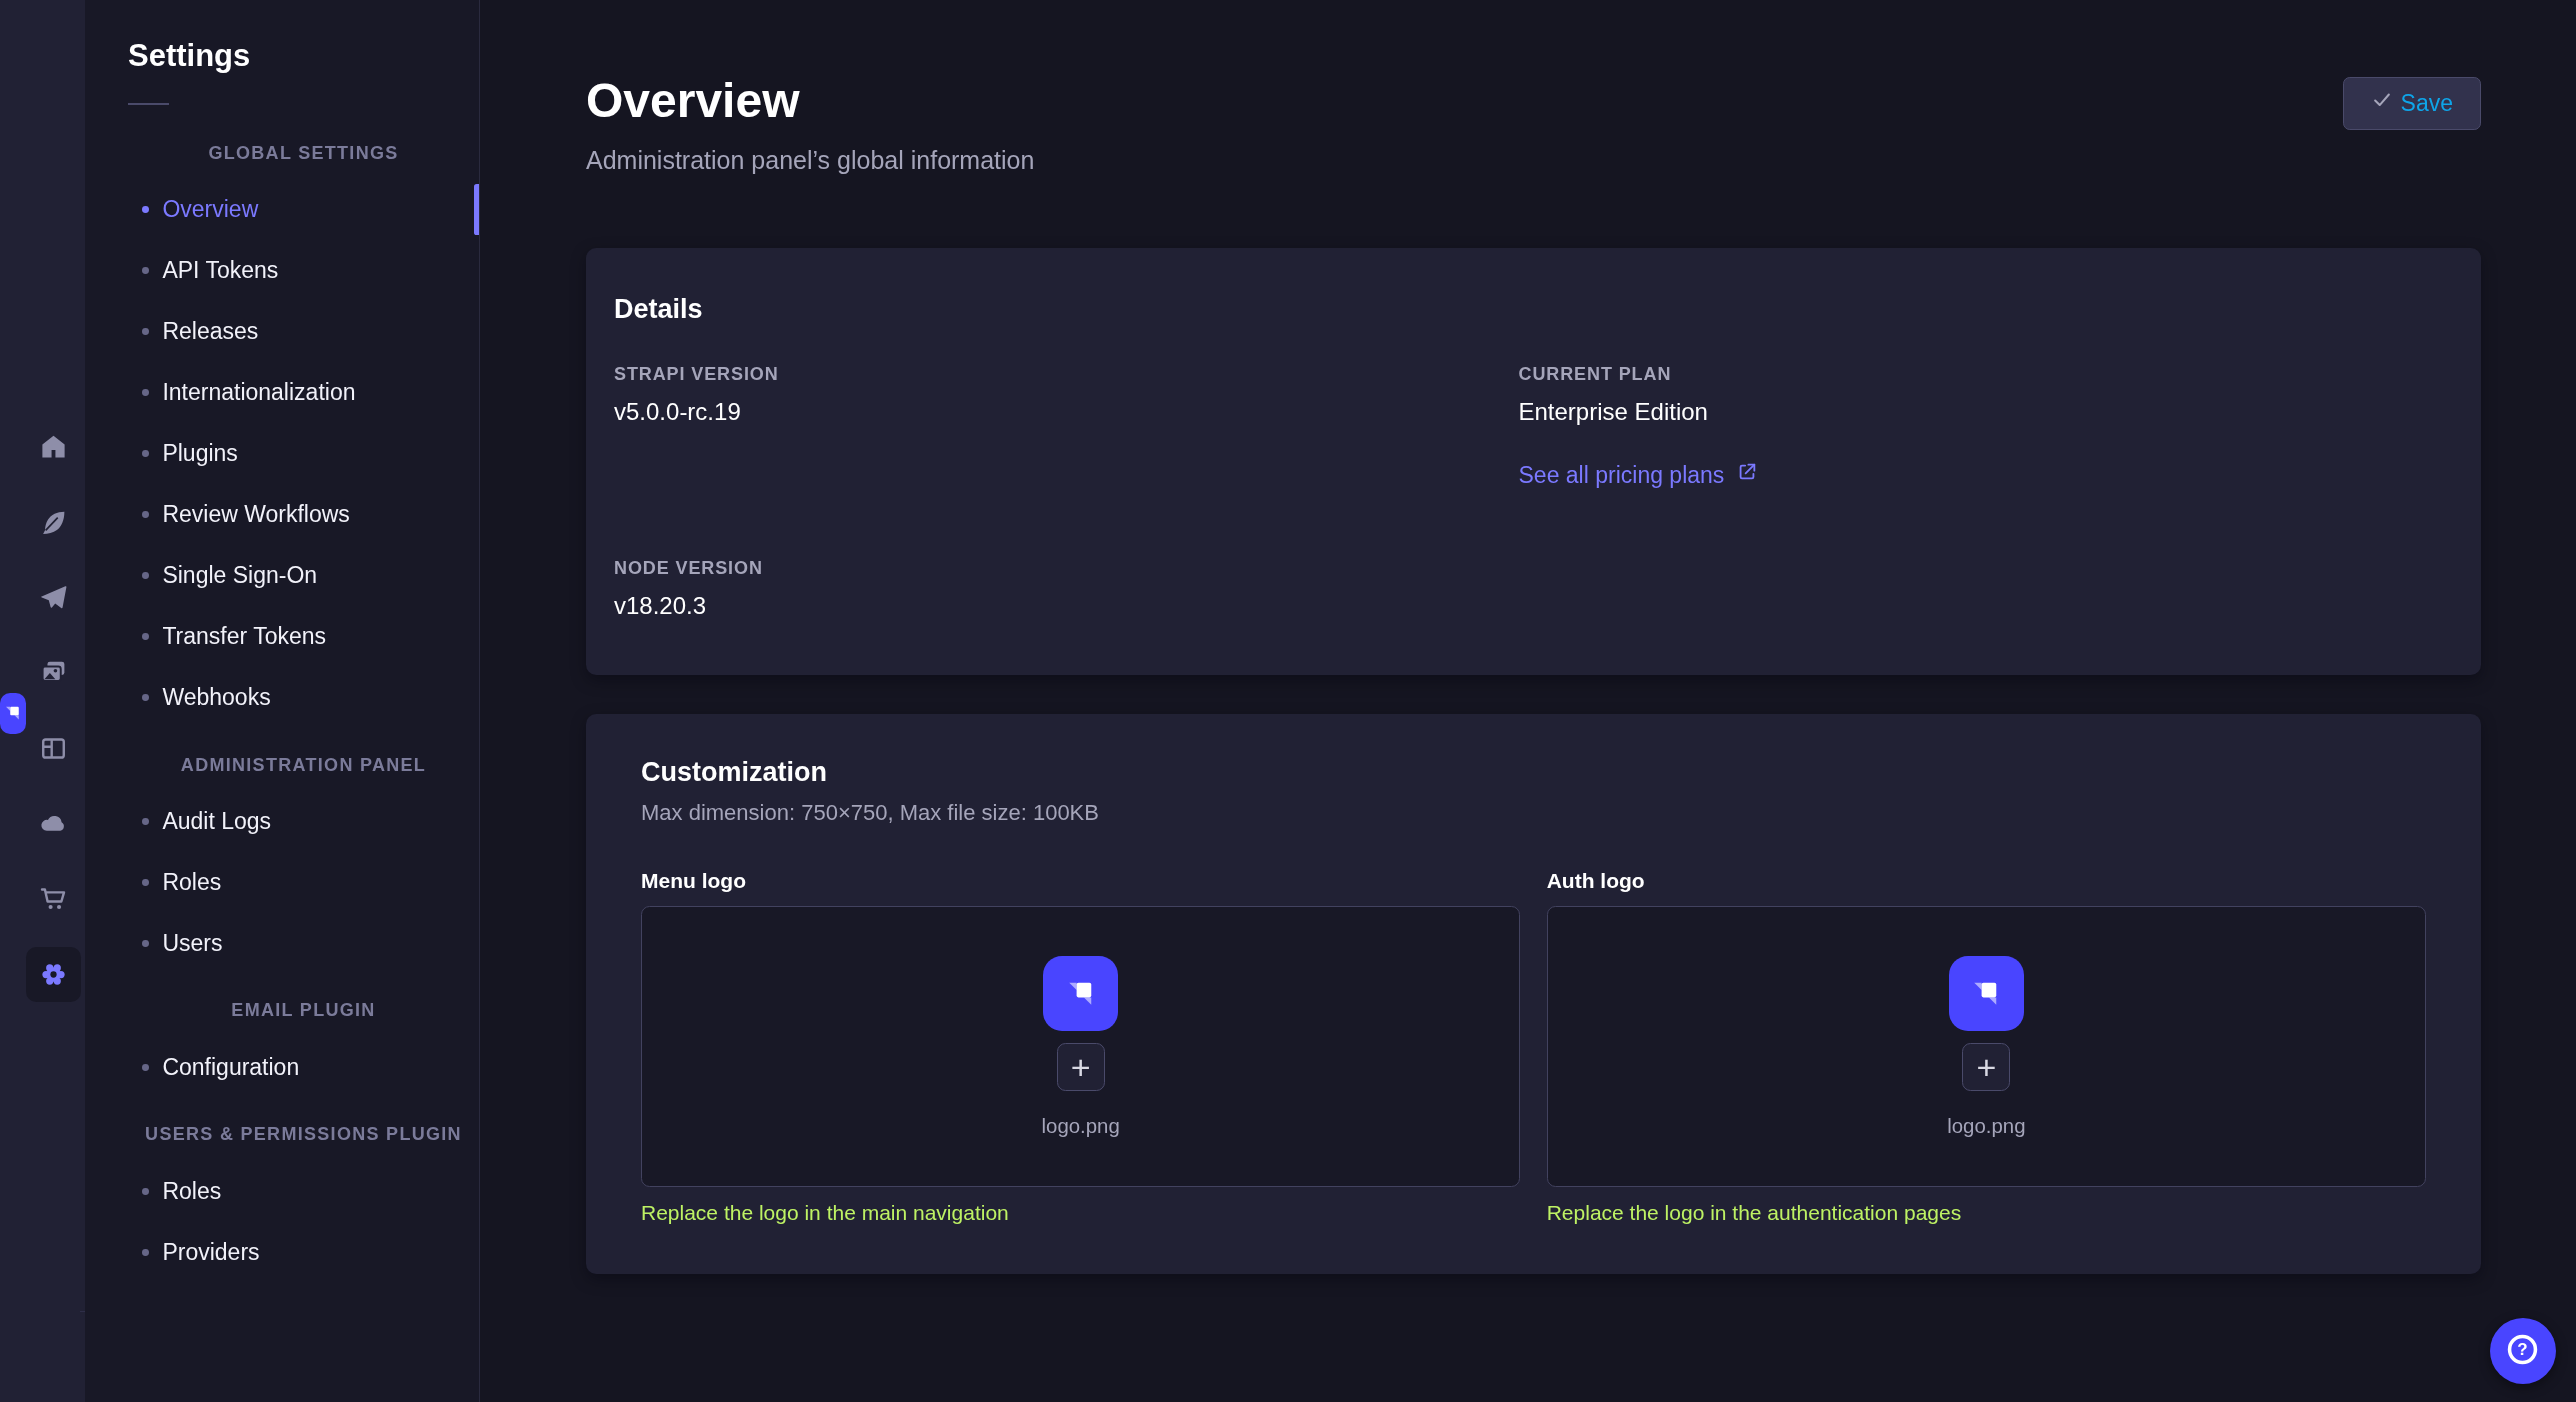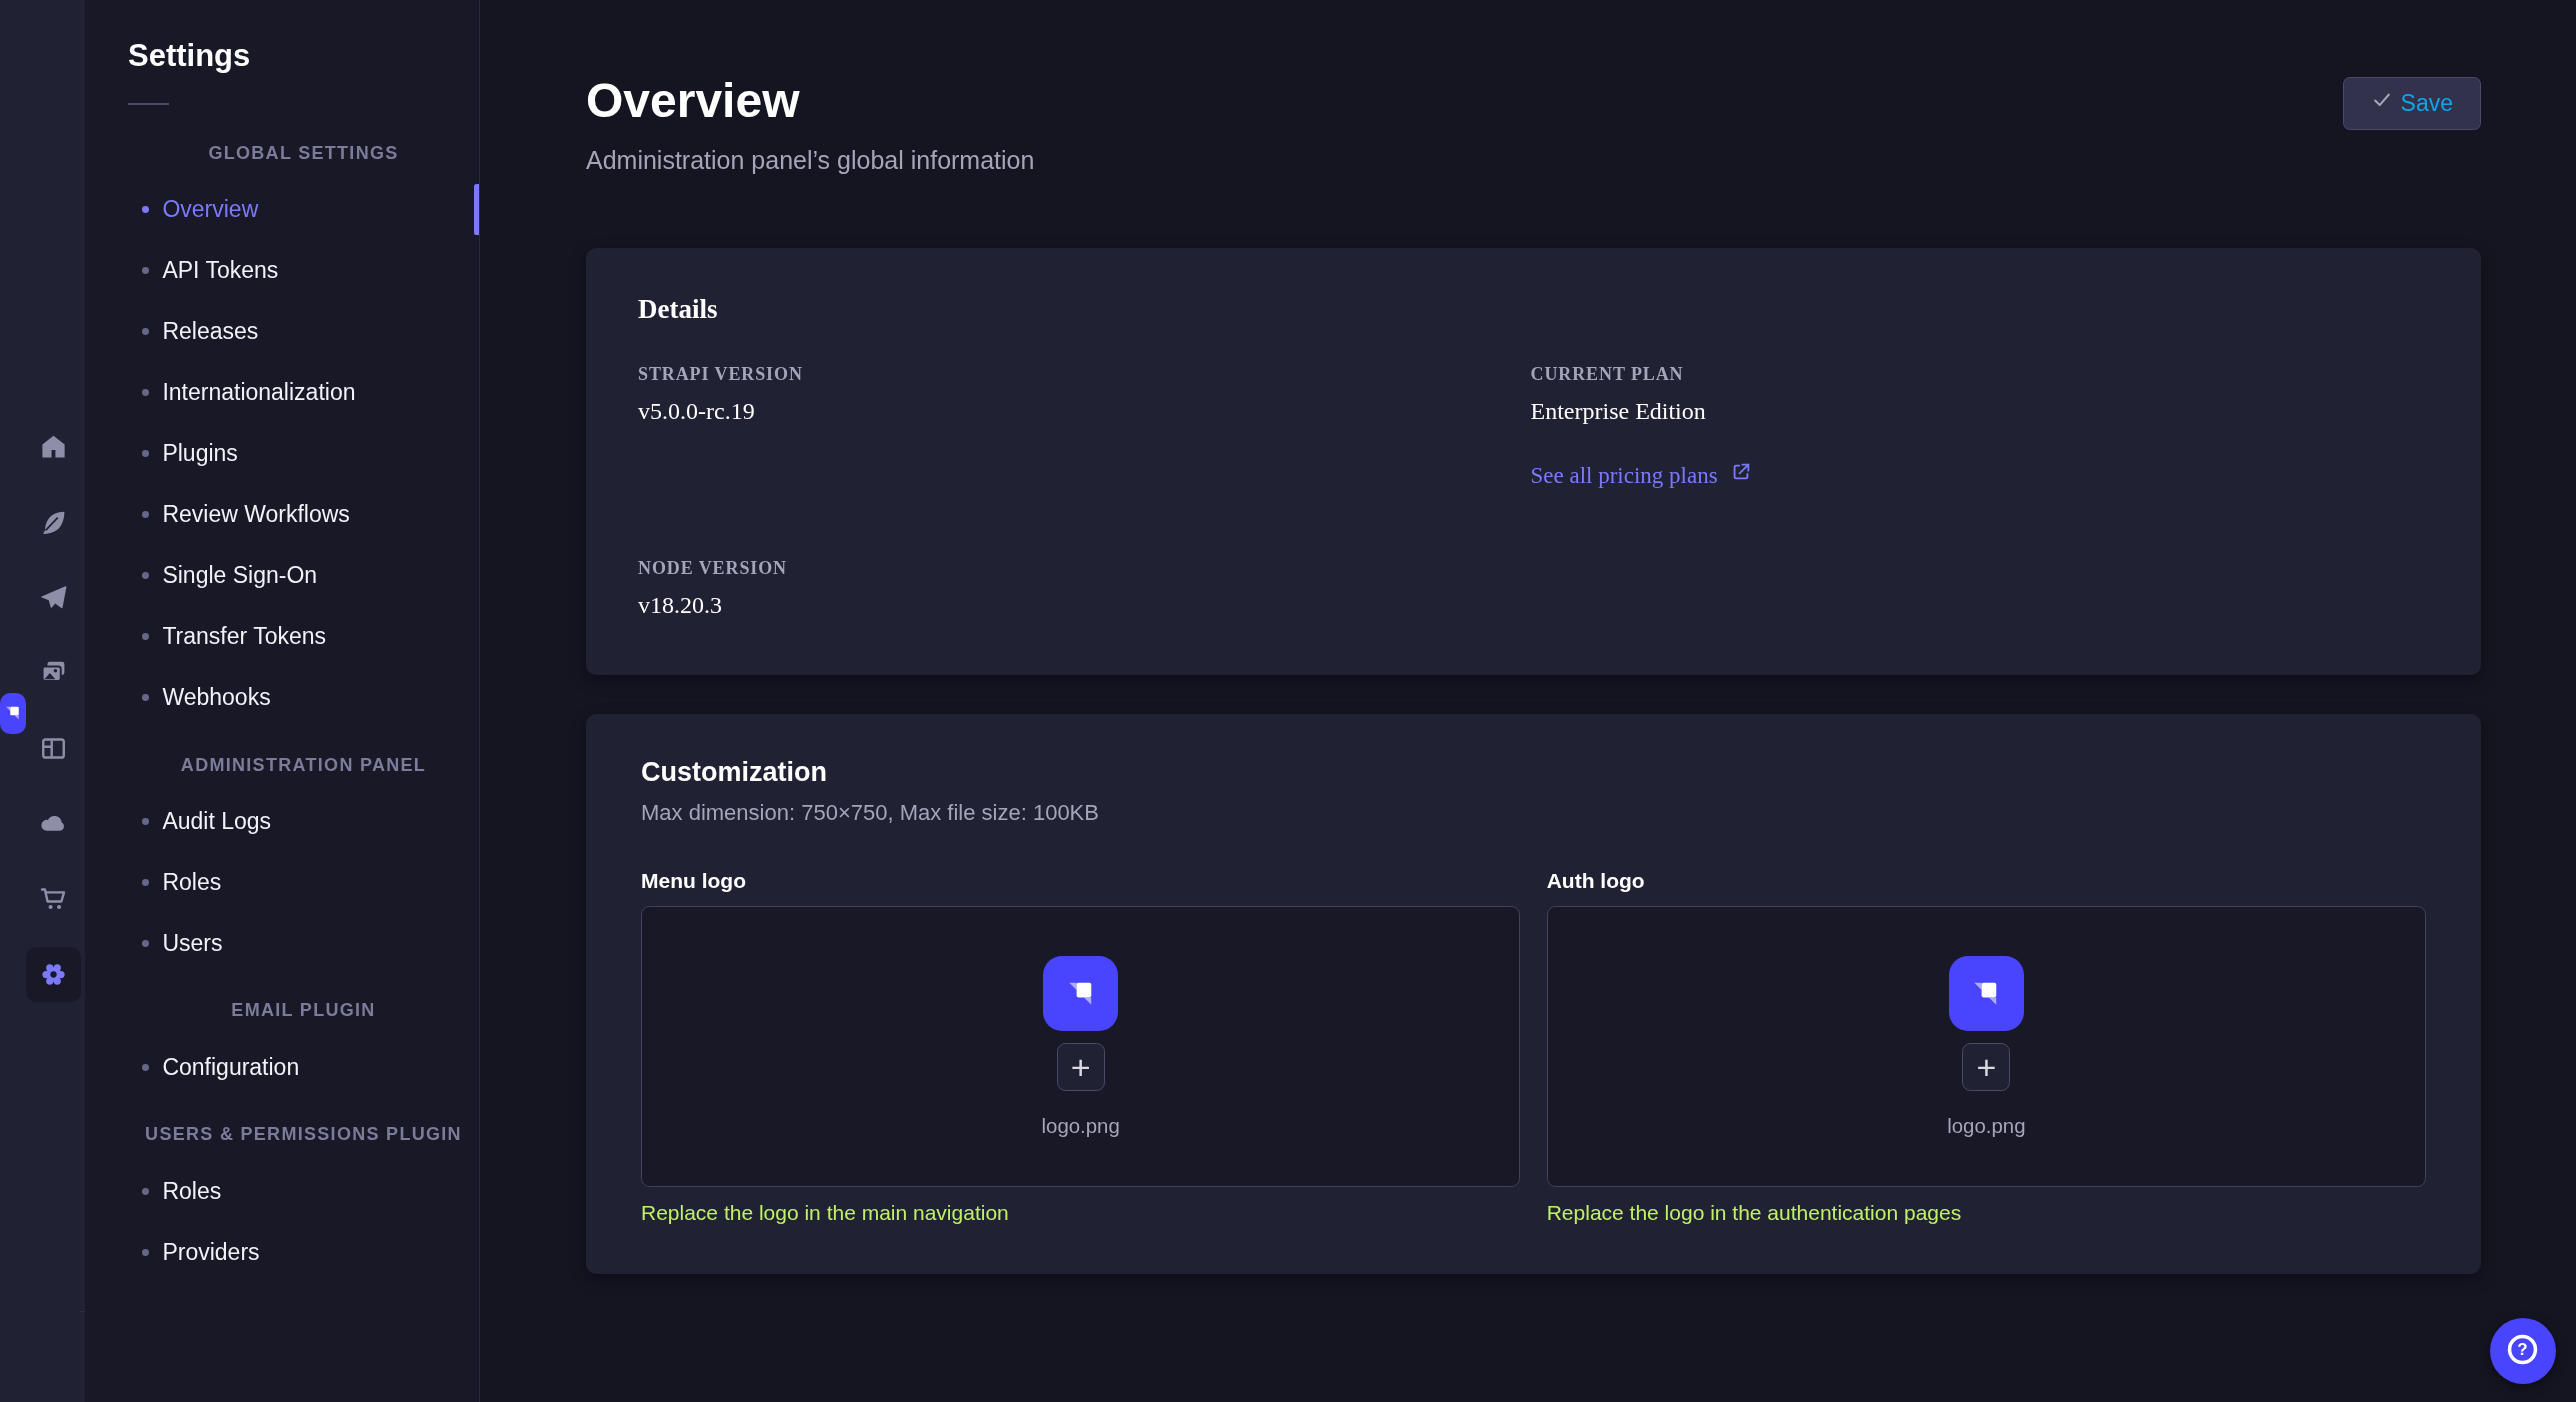--- a/index.html
+++ b/index.html
@@ -80,21 +80,21 @@
     font-size:23px; color:#0ea5e9; font-family:inherit; cursor:pointer;
   }
 
   .cards { margin:73px 95px 0 94px; }
   .card {
     background:#212134; border-radius:10.2px;
     box-shadow:0 5.1px 15.3px rgba(4,4,12,.35);
   }
   .card-title { font-size:27px; font-weight:bold; line-height:34px; }
 
-  .card-details { padding:44px 58px 55px 52px;font-family:Liberation Serif, serif; }
+  .card-details { padding:44px 58px 55px 28px; }
   .details-grid { display:grid; grid-template-columns:1fr 1fr; row-gap:68px; margin-top:37px; }
   .field-label {
     font-size:18px; font-weight:bold; letter-spacing:0.9px; color:#a5a5ba; line-height:22px;
   }
   .field-value { font-size:24px; color:#ffffff; margin-top:12px; line-height:29px; }
   .pricing-link {
     display:inline-flex; align-items:flex-end; gap:12px;
     margin-top:35px; color:#7b79ff; font-size:23px; text-decoration:none; cursor:pointer;
   }
 

